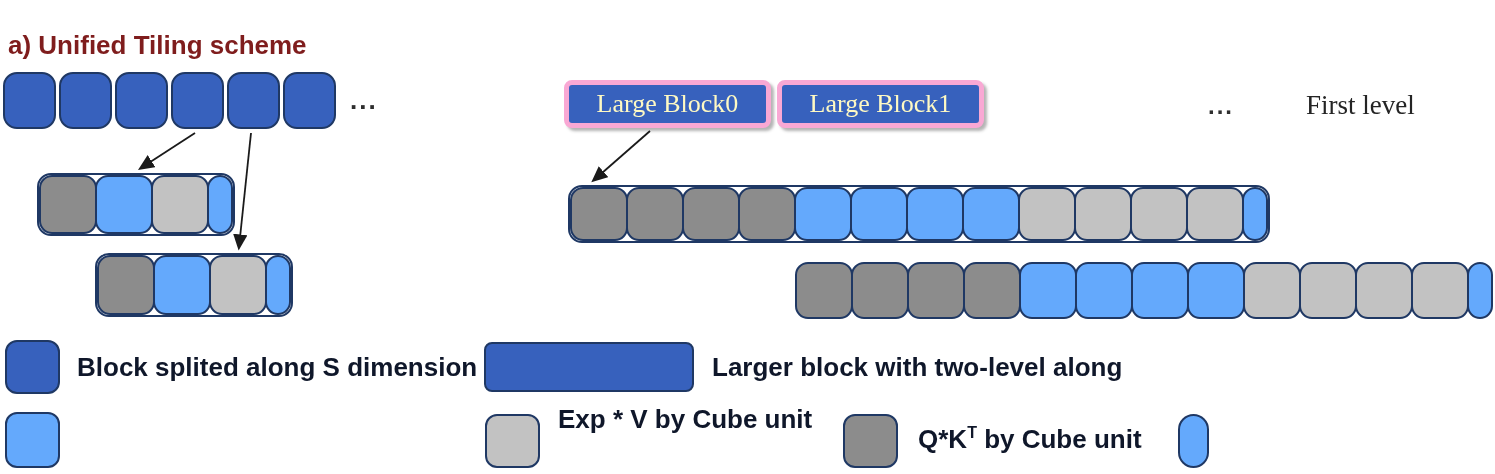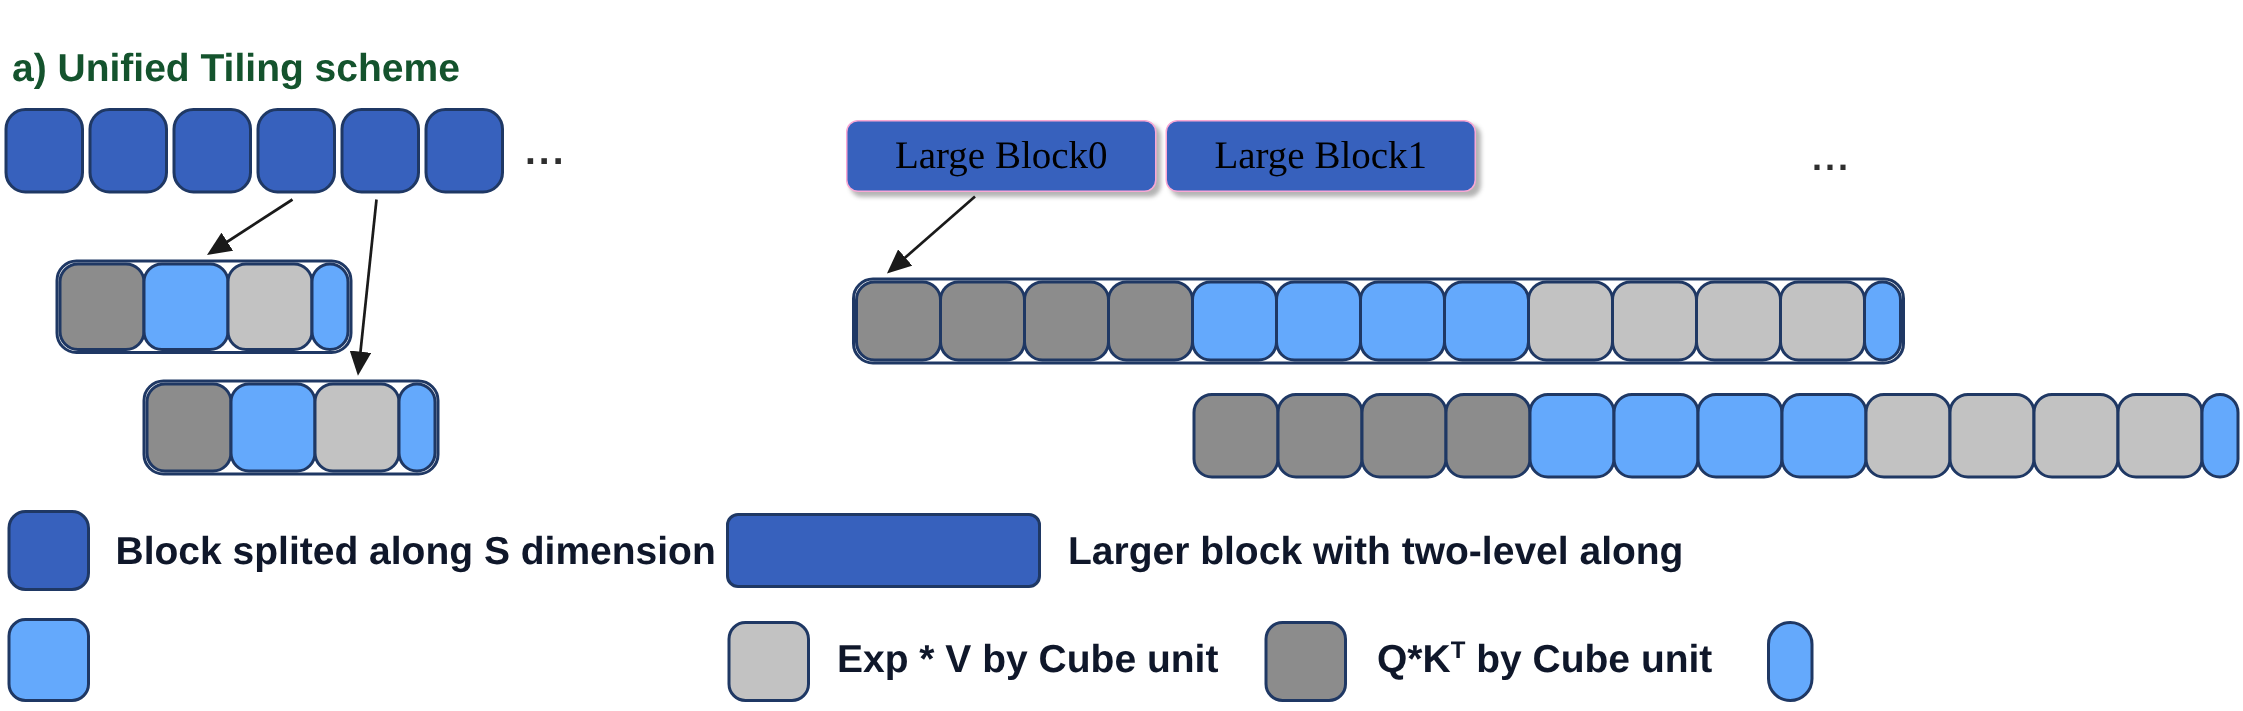--- a/index.html
+++ b/index.html
@@ -1,21 +1,21 @@
 <!DOCTYPE html>
 <html style="--dark-blue: #3761bd; --light-blue: #64a9fc; --gray: #8c8c8c; --light-gray: #c2c2c2; --navy-border: #1f3864;"><head>
 <meta charset="utf-8">
 <style>
   html,body { margin:0; padding:0; background:#ffffff; }
   .canvas {
     position:relative; width:1495px; height:474px; background:#ffffff;
     font-family:"Liberation Sans", sans-serif; overflow:hidden;
   }
   .panel-title {
-    position:absolute; font-size:26px; font-weight:600; color:#14532d;
+    position:absolute; font-size:26px; font-weight:600; color:#7f1d1d;
     white-space:nowrap;
   }
   .ellipsis {
     position:absolute; font-size:26px; font-weight:700; color:#2e2e2e;
     letter-spacing:2px; white-space:nowrap;
   }
   .serif-label {
     position:absolute; font-family:"Liberation Serif", serif;
     font-size:27px; color:#242424; white-space:nowrap;
   }
@@ -35,23 +35,23 @@
   }
   .t-dark  { width:53px; background:var(--dark-blue); border-radius:14px; }
   .t-gray  { width:58px; background:var(--gray); }
   .t-blue  { width:58px; background:var(--light-blue); }
   .t-lgray { width:58px; background:var(--light-gray); }
   .t-nblue { width:26px; background:var(--light-blue); }
   
   .large-row { position:absolute; display:flex; gap:6px; }
   .large-block {
     box-sizing:border-box; width:207px; height:48px;
-    background:var(--dark-blue); border:1px solid #f9a8d4; border-radius:8px;
+    background:var(--dark-blue); border:5px solid #f9a8d4; border-radius:8px;
     box-shadow:3px 3px 3px rgba(40,40,40,0.35);
-    color:#000000; font-family:"Liberation Serif", serif; font-size:26px;
+    color:#fef9c3; font-family:"Liberation Serif", serif; font-size:26px;
     display:flex; align-items:center; justify-content:center; white-space:nowrap;
   }
   
   .swatch { position:absolute; box-sizing:border-box; border:2px solid var(--navy-border); }
   .s-dark-sq  { left:5px;    top:340px; width:55px;  height:54px; border-radius:12px; background:var(--dark-blue); }
   .s-dark-wide{ left:484px;  top:342px; width:210px; height:50px; border-radius:8px;  background:var(--dark-blue); }
   .s-blue-sq  { left:5px;    top:412px; width:55px;  height:56px; border-radius:12px; background:var(--light-blue); }
   .s-lgray-sq { left:485px;  top:414px; width:55px;  height:54px; border-radius:12px; background:var(--light-gray); }
   .s-gray-sq  { left:843px;  top:414px; width:55px;  height:54px; border-radius:12px; background:var(--gray); }
   .s-blue-pill{ left:1178px; top:414px; width:31px;  height:54px; border-radius:16px; background:var(--light-blue); }
@@ -94,20 +94,21 @@
     </div>
 
 
   <div class="large-row" style="left:564px; top:80px;">
     <div class="large-block">Large Block0</div>
     <div class="large-block">Large Block1</div>
   </div>
 
   <div class="ellipsis" style="left:1208px; top:92px; font-size:24px;">...</div>
 
+  <div class="serif-label" style="left:1306px; top:90px;">First level</div>
 
   <div class="blocks-row framed" style="left:568px; top:185px; height:54px;">
       <div class="tile t-gray"></div>
       <div class="tile t-gray"></div>
       <div class="tile t-gray"></div>
       <div class="tile t-gray"></div>
       <div class="tile t-blue"></div>
       <div class="tile t-blue"></div>
       <div class="tile t-blue"></div>
       <div class="tile t-blue"></div>
@@ -148,21 +149,21 @@
 
   <div class="swatch s-dark-sq"></div>
   <div class="legend-label" style="left:77px; top:352px;">Block splited along S dimension</div>
 
   <div class="swatch s-dark-wide"></div>
   <div class="legend-label" style="left:712px; top:352px;">Larger block with two-level along</div>
 
   <div class="swatch s-blue-sq"></div>
 
   <div class="swatch s-lgray-sq"></div>
-  <div class="legend-label" style="left:558px; top:424px;">Exp * V by Cube unit</div>
+  <div class="legend-label" style="left:558px; top:404px;">Exp * V by Cube unit</div>
 
   <div class="swatch s-gray-sq"></div>
   <div class="legend-label" style="left:918px; top:424px;">
     <span>Q*K</span><sup>T</sup><span> by Cube unit</span>
   </div>
 
   <div class="swatch s-blue-pill"></div>
 
 </div>
 

